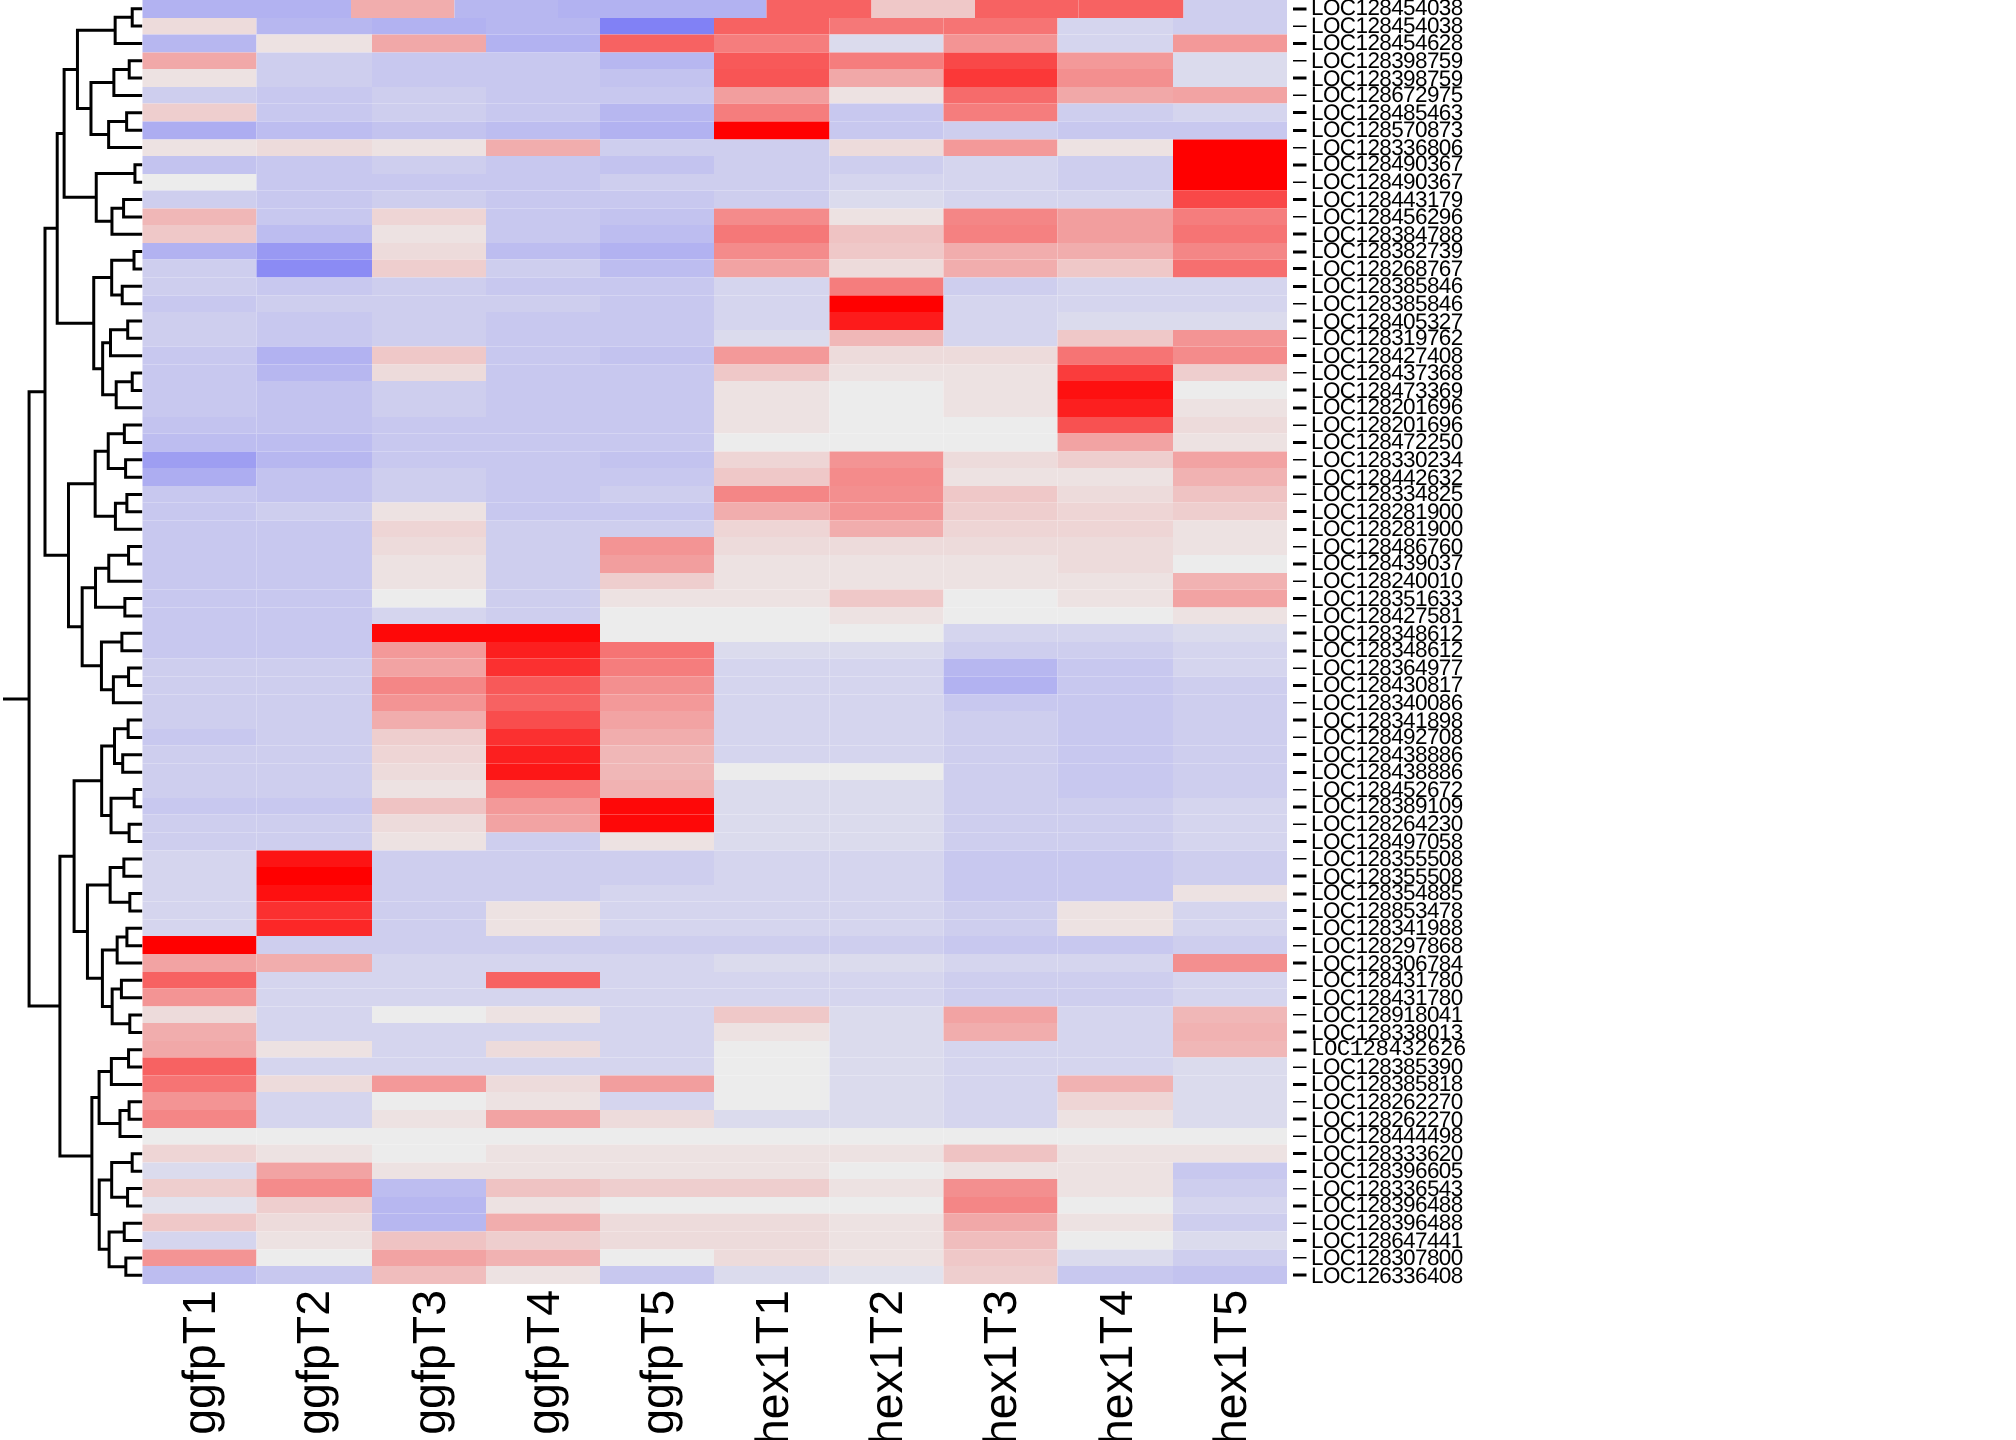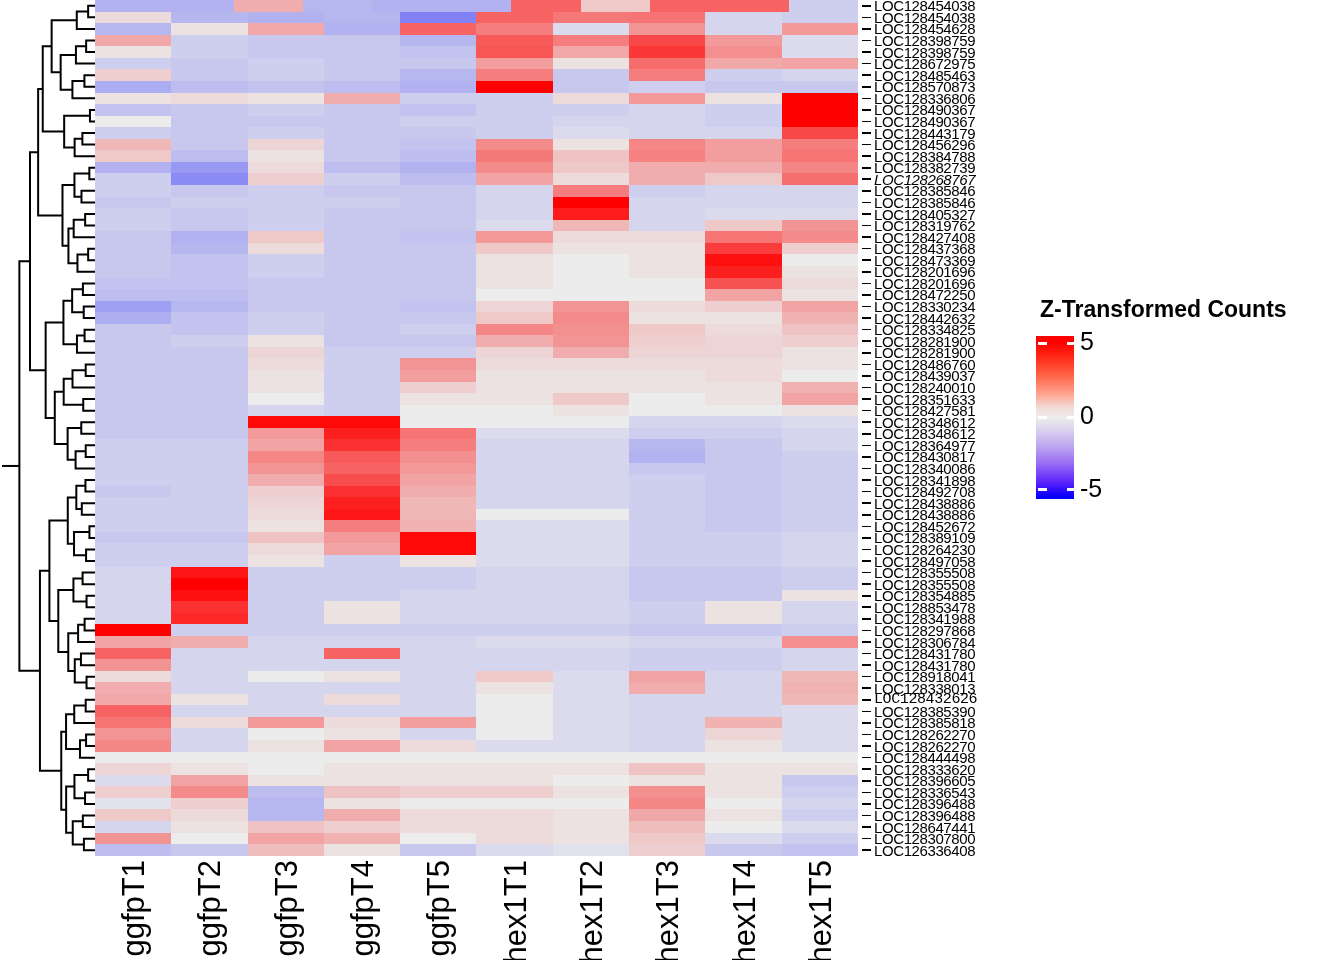--- a/index.html
+++ b/index.html
@@ -1159,21 +1159,21 @@
       <div class="rowlab" style="top: 113.959px;">LOC128490367</div>
       <div class="rowtick" style="top: 132.227px;"></div>
       <div class="rowlab" style="top: 125.527px;">LOC128443179</div>
       <div class="rowtick" style="top: 143.795px;"></div>
       <div class="rowlab" style="top: 137.095px;">LOC128456296</div>
       <div class="rowtick" style="top: 155.362px;"></div>
       <div class="rowlab" style="top: 148.662px;">LOC128384788</div>
       <div class="rowtick" style="top: 166.93px;"></div>
       <div class="rowlab" style="top: 160.23px;">LOC128382739</div>
       <div class="rowtick" style="top: 178.497px;"></div>
-      <div class="rowlab" style="top: 171.797px; font-style: italic;">LOC128268767</div>
+      <div class="rowlab" style="top: 171.797px;">LOC128268767</div>
       <div class="rowtick" style="top: 190.065px;"></div>
       <div class="rowlab" style="top: 183.365px;">LOC128385846</div>
       <div class="rowtick" style="top: 201.632px;"></div>
       <div class="rowlab" style="top: 194.932px;">LOC128385846</div>
       <div class="rowtick" style="top: 213.2px;"></div>
       <div class="rowlab" style="top: 206.5px;">LOC128405327</div>
       <div class="rowtick" style="top: 224.768px;"></div>
       <div class="rowlab" style="top: 218.068px;">LOC128319762</div>
       <div class="rowtick" style="top: 236.335px;"></div>
       <div class="rowlab" style="top: 229.635px;">LOC128427408</div>
@@ -1311,28 +1311,14 @@
         <div class="collab">hex1T3</div>
       </div>
       <div class="colslot" style="left: 610.4px; width: 76.3px;">
         <div class="collab">hex1T4</div>
       </div>
       <div class="colslot" style="left: 686.7px; width: 76.3px;">
         <div class="collab">hex1T5</div>
       </div>
     </div>
 
-  <div id="legend">
-    <div id="legend-title">Z-Transformed Counts</div>
-    <div id="legend-bar">
-      <div class="legtick l" style="top:6px;"></div>
-      <div class="legtick r" style="top:6px;"></div>
-      <div class="legtick l" style="top:80px;"></div>
-      <div class="legtick r" style="top:80px;"></div>
-      <div class="legtick l" style="top:152px;"></div>
-      <div class="legtick r" style="top:152px;"></div>
-    </div>
-    <div class="leglabel" style="top:33px;">5</div>
-    <div class="leglabel" style="top:107px;">0</div>
-    <div class="leglabel" style="top:180px;">-5</div>
-  </div>
 
 </div>
 
 </body></html>

